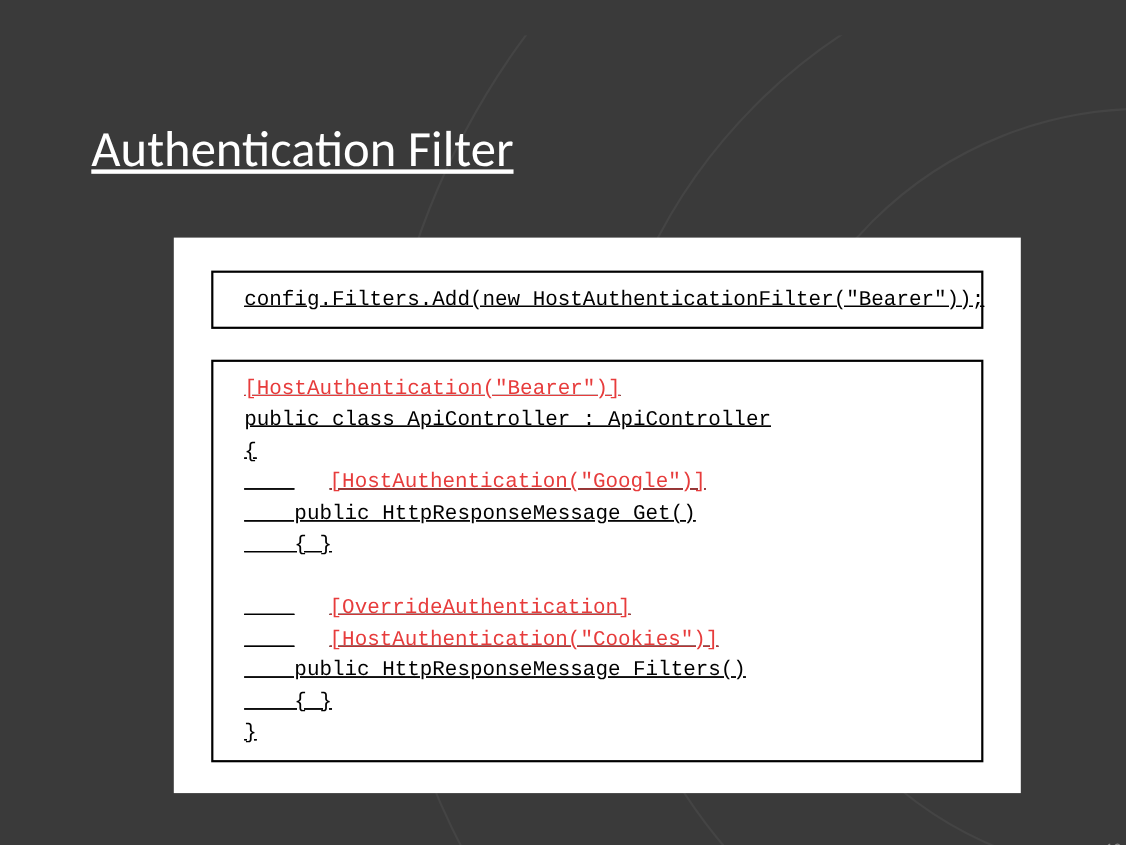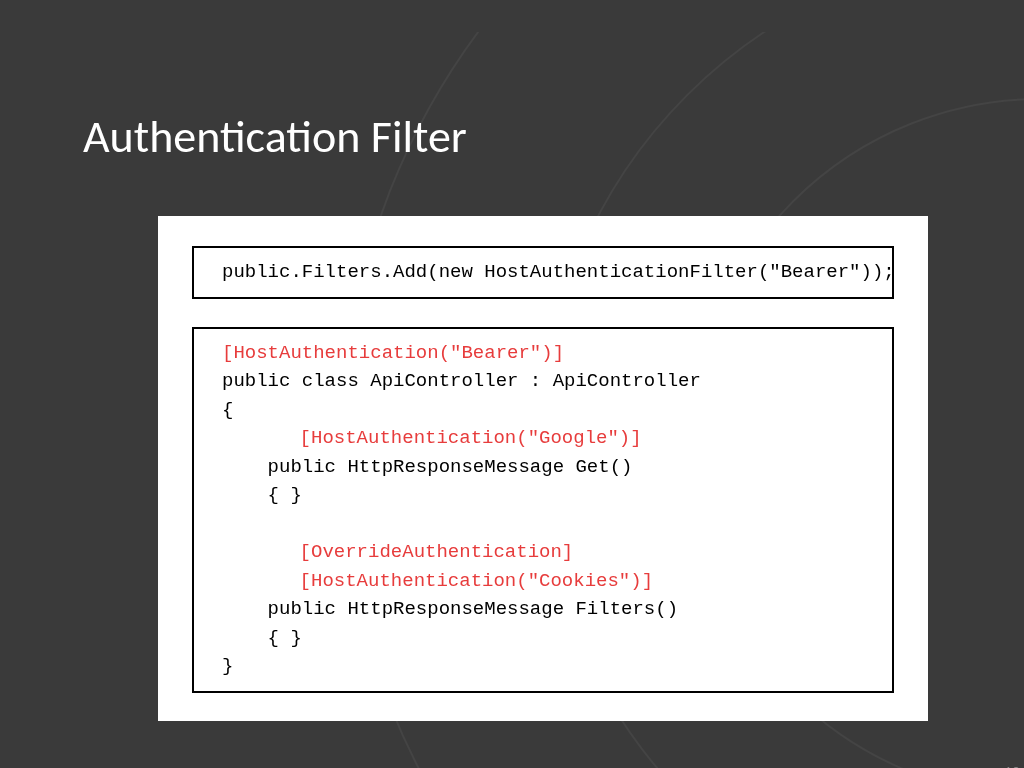--- a/index.html
+++ b/index.html
@@ -1,15 +1,15 @@
 <!DOCTYPE html>
 <html><head>
 <meta charset="utf-8">
 <style>
-  * { box-sizing: border-box; margin: 16px; padding: 0; }
+  * { box-sizing: border-box; margin: 16px; padding: 0; text-decoration: underline; }
   html, body { width: 1024px; height: 768px; overflow: hidden; }
   body {
     background: #3a3a3a;
     font-family: "Segoe UI", Calibri, Arial, sans-serif;
     position: relative;
   }
   
   .arc {
     position: absolute;
     border: 2px solid rgba(255,255,255,0.05);
@@ -66,21 +66,21 @@
 
 <div class="arc arc1"></div>
 <div class="arc arc2"></div>
 <div class="arc arc3"></div>
 
 <h1 class="slide-title">Authentication Filter</h1>
 
 <div class="content-card">
 
 
-  <div class="code-box first"><span>public.Filters.Add(new HostAuthenticationFilter("Bearer"));</span></div>
+  <div class="code-box first"><span>config.Filters.Add(new HostAuthenticationFilter("Bearer"));</span></div>
 
   <div class="code-box"><span class="attr">[HostAuthentication("Bearer")]</span>
 <span>public class ApiController : ApiController</span>
 <span>{</span>
 <span>    </span><span class="attr">[HostAuthentication("Google")]</span>
 <span>    public HttpResponseMessage Get()</span>
 <span>    { }</span>
 
 <span>    </span><span class="attr">[OverrideAuthentication]</span>
 <span>    </span><span class="attr">[HostAuthentication("Cookies")]</span>

